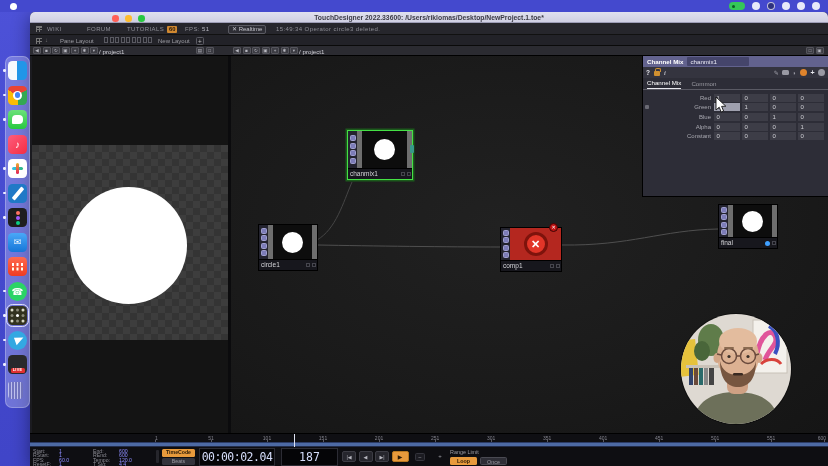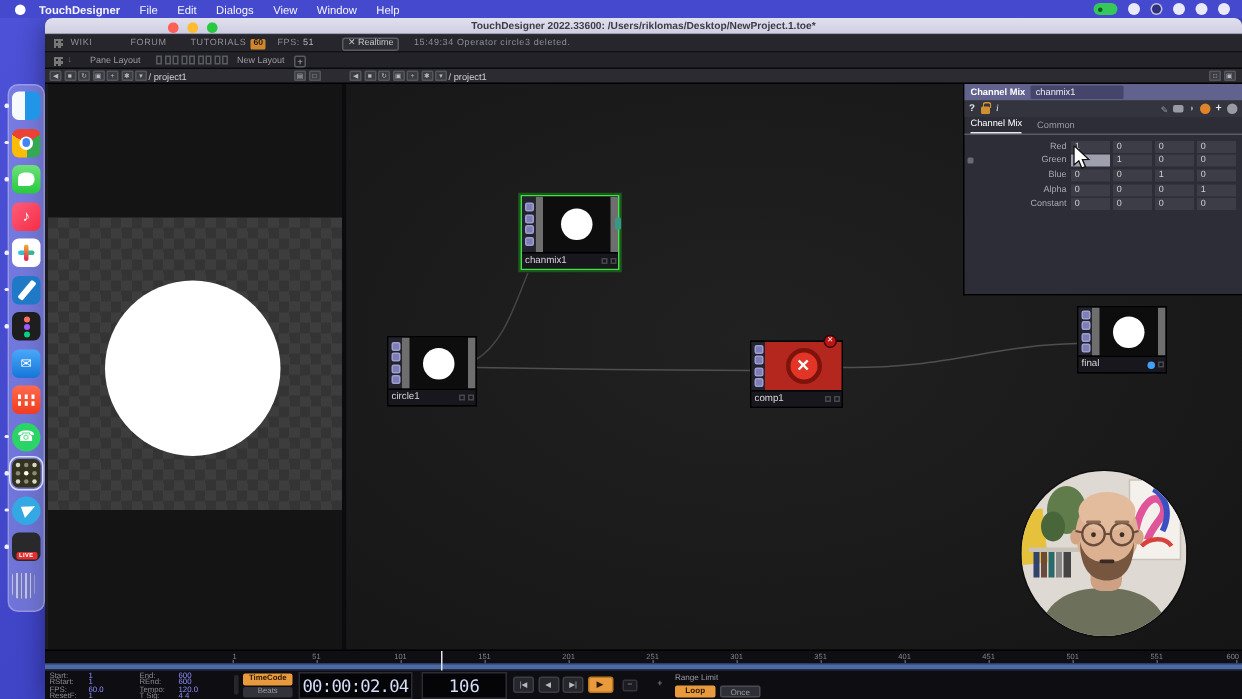--- a/index.html
+++ b/index.html
@@ -205,29 +205,20 @@
   .rl-loop { left:420px; background:#e89a3c; color:#2a1a06; font-weight:bold; }
   .rl-once { left:450px; background:#2e2e36; border:1px solid #4a4a52; color:#9a9aa2; }
 </style>
 </head>
 <body>
 
 <div class="screen">
 
   <div class="menubar">
     <div class="apple"></div>
-    <div id="menu-items" style="display:flex;">
-        <span class="menu-item bold">TouchDesigner</span>
-        <span class="menu-item">File</span>
-        <span class="menu-item">Edit</span>
-        <span class="menu-item">Dialogs</span>
-        <span class="menu-item">View</span>
-        <span class="menu-item">Window</span>
-        <span class="menu-item">Help</span>
-      </div>
     <div class="status-icons" id="status-icons">
         <span class="status-pill"></span>
         <span class="status-dot"></span>
         <span class="status-dot dark"></span>
         <span class="status-dot"></span>
         <span class="status-dot"></span>
         <span class="status-dot"></span>
       </div>
   </div>
 
@@ -433,21 +424,21 @@
             </div>
             <div class="tfield">
               <span class="fl">T Sig:</span>
               <span class="fv">4  4</span>
             </div>
           </div>
         <div class="tc-handle"></div>
         <div class="tc-btn timecode">TimeCode</div>
         <div class="tc-btn beats">Beats</div>
         <div class="tc-display">00:00:02.04</div>
-        <div class="fr-display">106</div>
+        <div class="fr-display">187</div>
         <div class="transport" id="transport">
             <div class="tr-btn">|◀</div>
             <div class="tr-btn">◀</div>
             <div class="tr-btn">▶|</div>
             <div class="tr-btn play">▶</div>
           </div>
         <div class="small-btn" style="left:385px;">−</div>
         <div class="small-btn" style="left:405px; border:none; background:none;">+</div>
         <div class="rl-label">Range Limit</div>
         <div class="rl-btn rl-loop">Loop</div>

